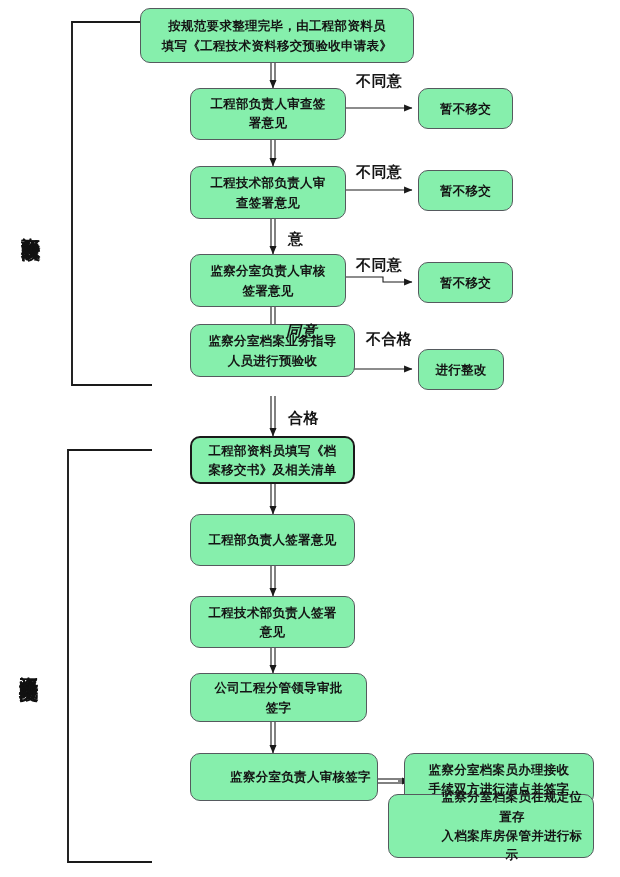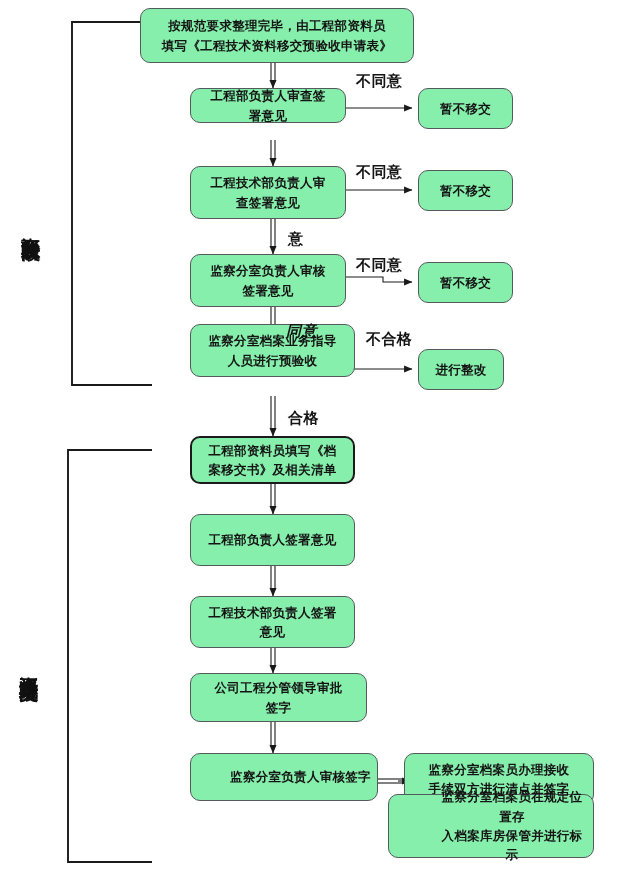--- a/index.html
+++ b/index.html
@@ -147,21 +147,21 @@
 
   <div class="stage-label" style="left:8px; top:60px; width:46px; height:330px;">资料预验收阶段</div>
 
   <div class="stage-label" style="left:6px; top:500px; width:46px; height:330px;">资料正式移交阶段</div>
 
   <div class="node" style="left:140px; top:8px; width:274px; height:55px;">
     <span class="txt">按规范要求整理完毕，由工程部资料员
 填写《工程技术资料移交预验收申请表》</span>
   </div>
 
-  <div class="node" style="left:190px; top:88px; width:156px; height:35px;">
+  <div class="node" style="left:190px; top:88px; width:156px; height:52px;font-family:Liberation Serif, serif;">
     <span class="txt">工程部负责人审查签
 署意见</span>
   </div>
 
   <div class="node" style="left:418px; top:88px; width:95px; height:41px;">
     <span class="txt">暂不移交</span>
   </div>
 
   <div class="node" style="left:190px; top:166px; width:156px; height:53px;">
     <span class="txt">工程技术部负责人审

